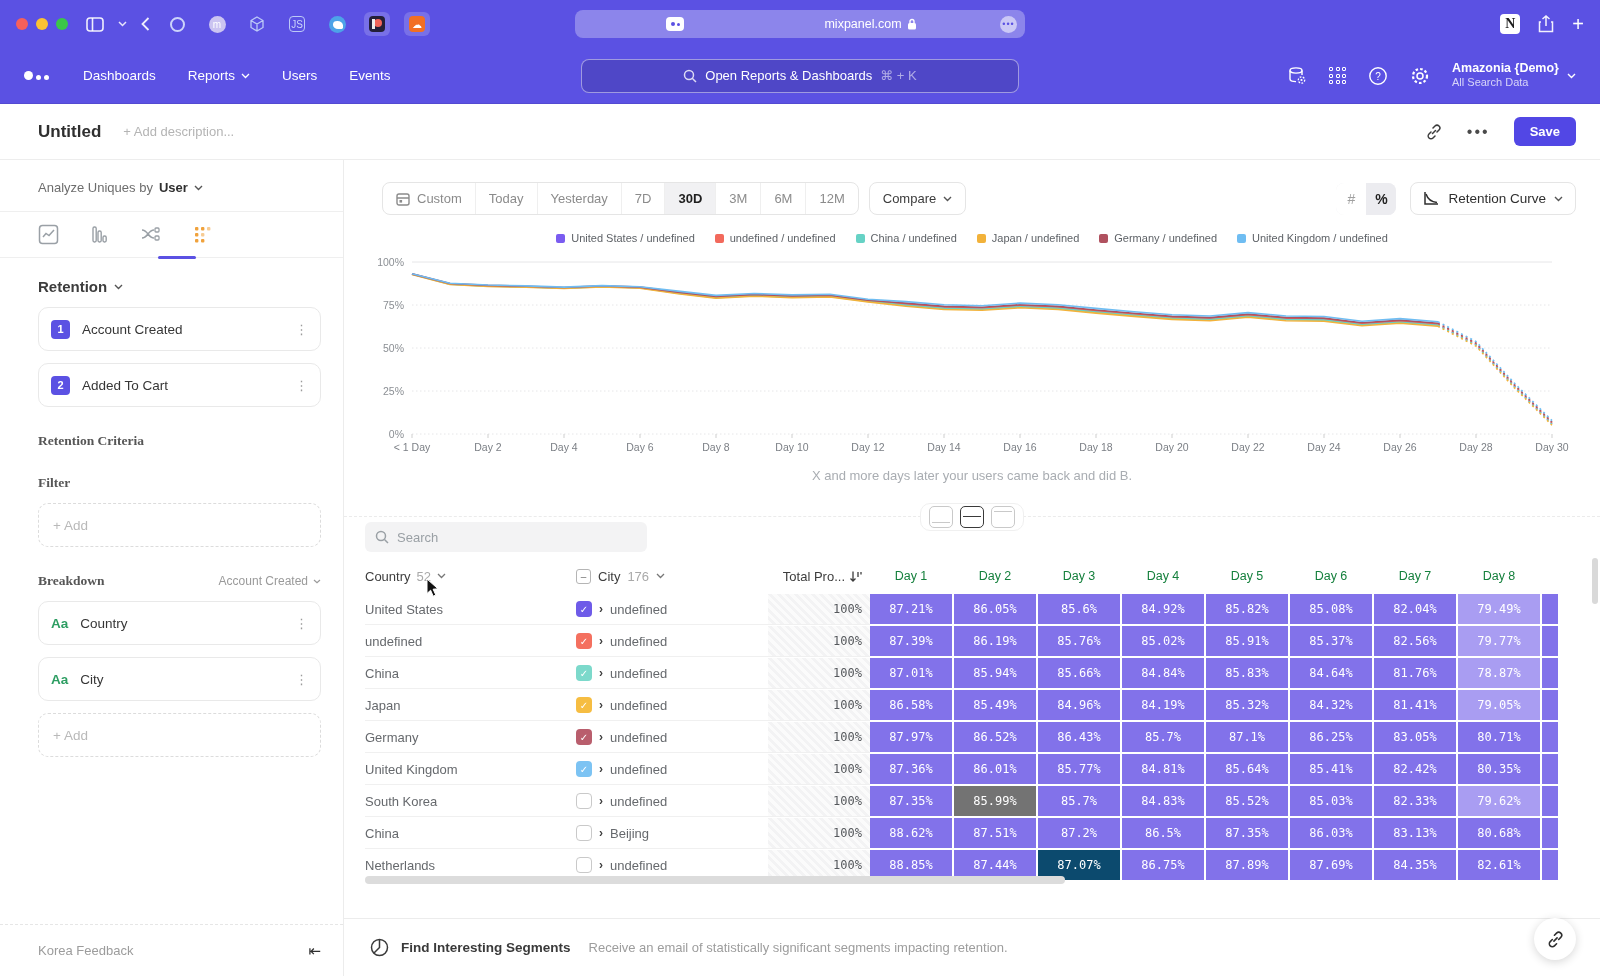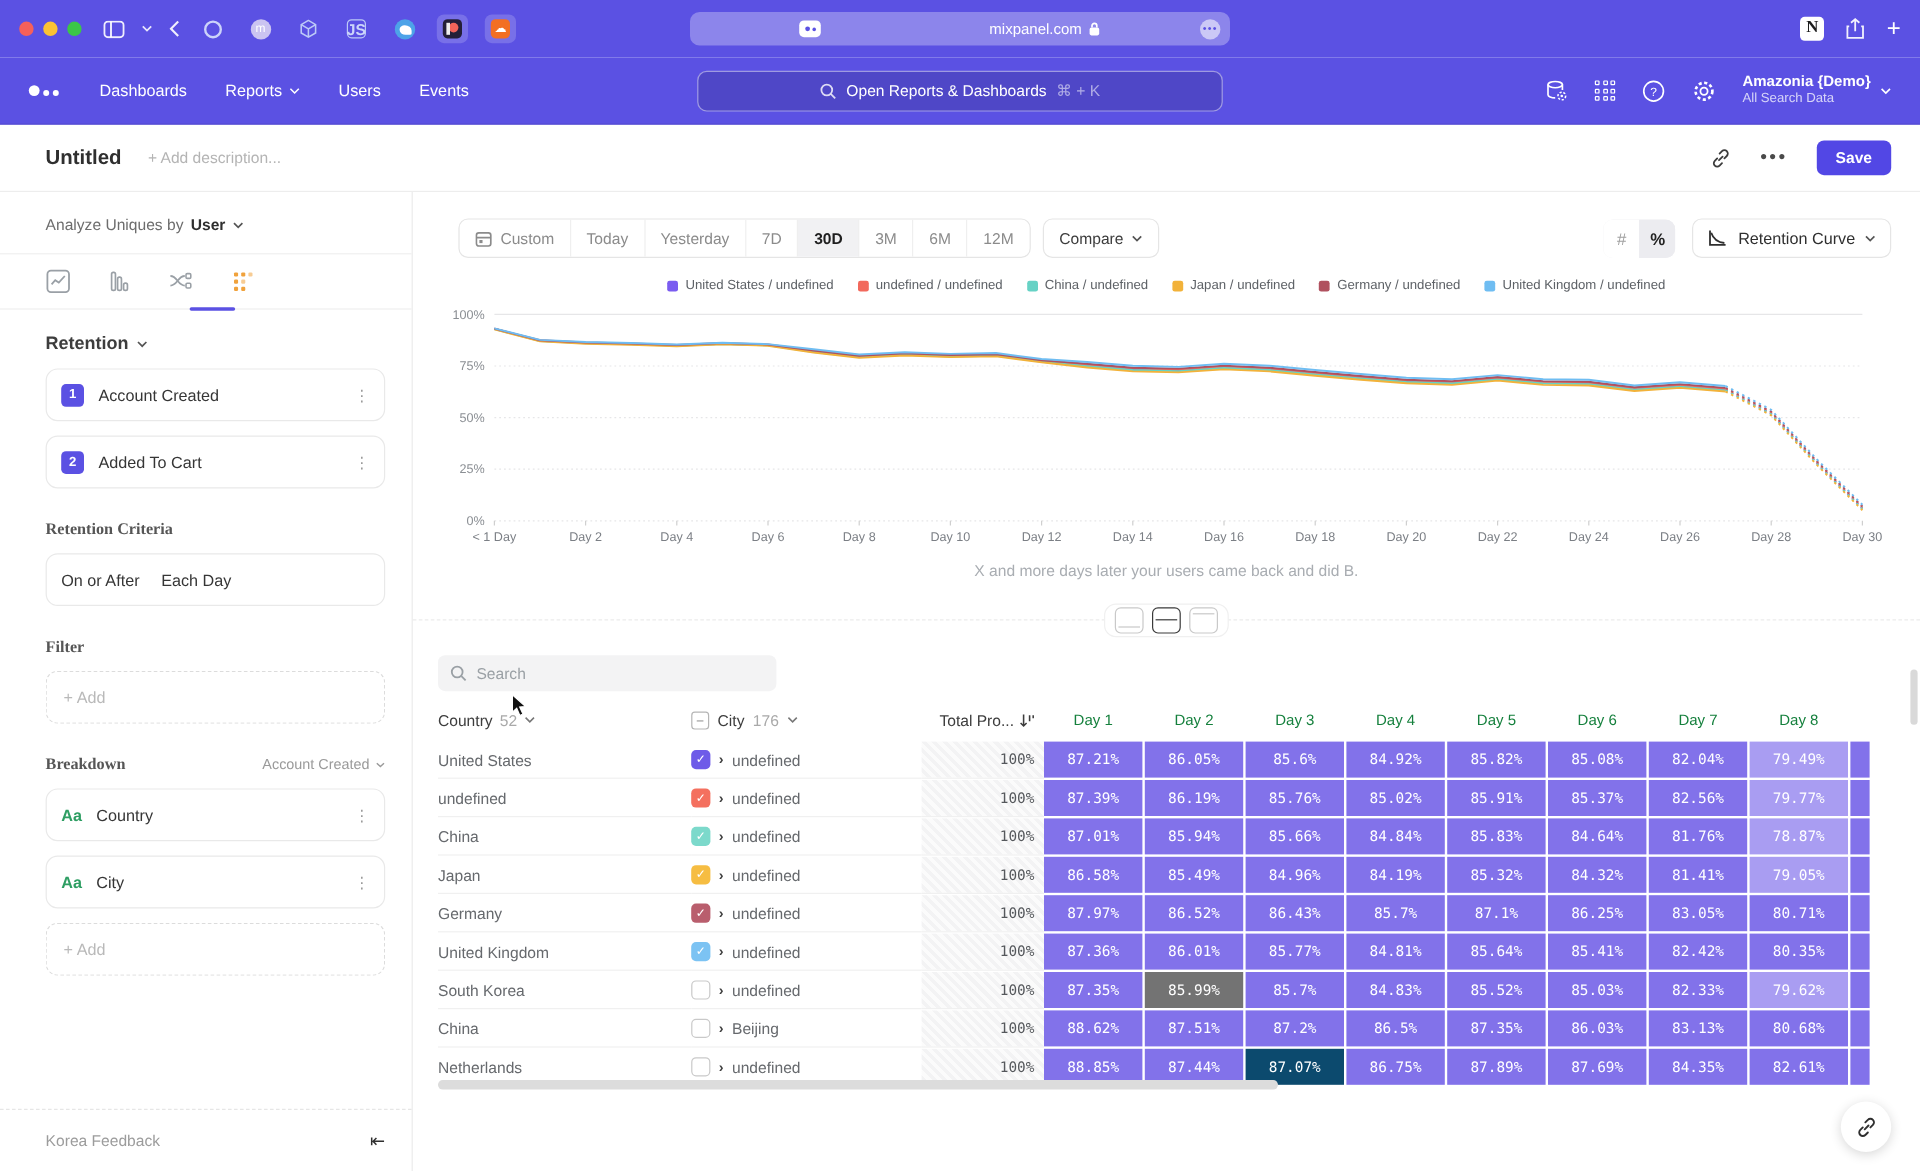--- a/index.html
+++ b/index.html
@@ -85,21 +85,21 @@
   .chart-wrap { position:absolute; top:94px; left:24px; }
   .caption { position:absolute; top:308px; left:0; right:0; text-align:center; font-size:13px; color:#a9adb2; }
   .divider-row { position:absolute; top:356px; left:0; right:0; border-top:1px dashed #ebebeb; }
   .layout-toggles { position:absolute; top:-14px; left:50%; transform:translateX(-50%); background:#fff; padding:2px 8px; display:flex; gap:7px; border:1px solid #f0f0f0; border-radius:10px; }
   .lt-btn { width:24px; height:22px; border:1.5px solid #c9c9c9; border-radius:5px; position:relative; background:#fff; }
   .lt-btn i { position:absolute; left:2px; right:2px; height:0; border-top:1.5px solid #c9c9c9; }
   .lt-btn.active { border-color:#3a3a3a; }
   .lt-btn.active i { border-color:#3a3a3a; }
 
   
-  .table-sec { position:absolute; top:384px; left:21px; right:10px; }
+  .table-sec { position:absolute; top:360px; left:21px; right:10px; }
   .search-box { width:282px; height:30px; background:#f3f3f4; border-radius:6px; display:flex; align-items:center; padding:0 10px; gap:8px; color:#9aa0a5; font-size:13px; margin-top:2px; }
   .thead { display:flex; align-items:center; height:36px; margin-top:6px; font-size:13px; color:#3d3d3d; }
   .col-country { width:211px; display:flex; align-items:center; gap:6px; }
   .col-city { width:192px; display:flex; align-items:center; gap:7px; }
   .col-total { width:102px; display:flex; align-items:center; justify-content:flex-end; gap:4px; padding-right:8px; }
   .cnt { color:#a9a9a9; }
   .day-h { width:82px; margin-right:2px; text-align:center; font-size:12.5px; color:#15803d; flex-shrink:0; }
   .trow { display:flex; align-items:stretch; height:31px; margin-bottom:1px; }
   .trow .col-country, .trow .col-city { border-bottom:1px solid #f0f0f0; font-size:13px; color:#66696d; }
   .trow .col-total { border-bottom:1px solid #f0f0f0; font-family:"DejaVu Sans Mono",monospace; font-size:12px; color:#55585c;
@@ -151,21 +151,21 @@
       </span>
     <span class="tile">
         <span style="width:17px;height:17px;background:#cbc4f1;border-radius:50%;color:#fff;font-size:10px;display:flex;align-items:center;justify-content:center">m</span>
       </span>
     <span class="tile">
         <svg width="16" height="16" viewBox="0 0 16 16">
           <path d="M8 1 L14 4.5 L14 11.5 L8 15 L2 11.5 L2 4.5 Z M2 4.5 L8 8 L14 4.5 M8 8 L8 15" fill="none" stroke="#bcc9f7" stroke-width="1.3"></path>
         </svg>
       </span>
     <span class="tile">
-        <span style="width:16px;height:16px;border:1.4px solid #bcc9f7;border-radius:4px;color:#ccd5fa;font-size:13px;font-weight:bold;display:flex;align-items:center;justify-content:center">JS</span>
+        <span style="width:16px;height:16px;border:1.4px solid #bcc9f7;border-radius:4px;color:#ccd5fa;font-size:10px;font-weight:normal;display:flex;align-items:center;justify-content:center">JS</span>
       </span>
     <span class="tile">
         <span style="width:17px;height:17px;background:#4da3e8;border-radius:50%;position:relative;overflow:hidden;display:block">
           <span style="position:absolute;left:4px;top:5px;width:10px;height:8px;background:#fff;border-radius:60% 80% 20% 70%;display:block"></span>
         </span>
       </span>
     <span class="tile hl">
         <span style="width:16px;height:16px;background:#241f38;border-radius:4px;position:relative;display:block">
           <span style="position:absolute;right:3px;top:3px;width:8px;height:8px;background:#f1645a;border-radius:50%"></span>
           <span style="position:absolute;left:3px;top:3px;width:2.5px;height:10px;background:#eee"></span>
@@ -338,24 +338,20 @@
       <span class="card-label">Account Created</span>
       <span class="kebab">⋮</span>
     </div>
     <div class="card">
       <span class="badge">2</span>
       <span class="card-label">Added To Cart</span>
       <span class="kebab">⋮</span>
     </div>
 
     <div class="sec-sub">Retention Criteria</div>
-    <div class="card">
-      <span class="card-label">On or After</span>
-      <span class="card-label" style="margin-left:18px">Each Day</span>
-    </div>
 
     <div class="sec-sub">Filter</div>
     <div class="dashed">+ Add</div>
 
     <div class="bd-row">
       <span class="sec-sub" style="margin-top:0">Breakdown</span>
       <span class="bd-right">
         <span>Account Created</span>
         <svg width="8" height="5" viewBox="0 0 8 5">
             <polyline points="1,1 4,3.8 7,1" fill="none" stroke="#9a9a9a" stroke-width="1.2"></polyline>
@@ -708,20 +704,28 @@
   </div>
         </div>
       <div class="hscroll"></div>
     </div>
 
     <svg class="cursor" width="14" height="20" viewBox="0 0 14 20">
         <path d="M1 1 L1 15.5 L4.6 12.2 L7.2 18.2 L9.8 17 L7.1 11.2 L12 10.8 Z" fill="#111" stroke="#fff" stroke-width="1"></path>
       </svg>
     <div class="vscroll"></div>
 
+    <div class="footer-bar">
+      <svg width="19" height="19" viewBox="0 0 19 19">
+          <circle cx="9.5" cy="9.5" r="8" fill="none" stroke="#3a3a3a" stroke-width="1.5"></circle>
+          <path d="M9.5 1.5 V9.5 L4 15" fill="none" stroke="#3a3a3a" stroke-width="1.5"></path>
+        </svg>
+      <span class="fb-title">Find Interesting Segments</span>
+      <span class="fb-sub">Receive an email of statistically significant segments impacting retention.</span>
+    </div>
 
     <div class="float-link">
       <svg width="19" height="19" viewBox="0 0 18 18">
           <path d="M7.5 10.5 L10.5 7.5 M6 9 L4 11 a2.8 2.8 0 0 0 4 4 l2-2 M12 9 l2-2 a2.8 2.8 0 0 0 -4-4 l-2 2" fill="none" stroke="#2f2f2f" stroke-width="1.5" stroke-linecap="round"></path>
         </svg>
     </div>
   </div>
 </div>
 
 </body></html>

